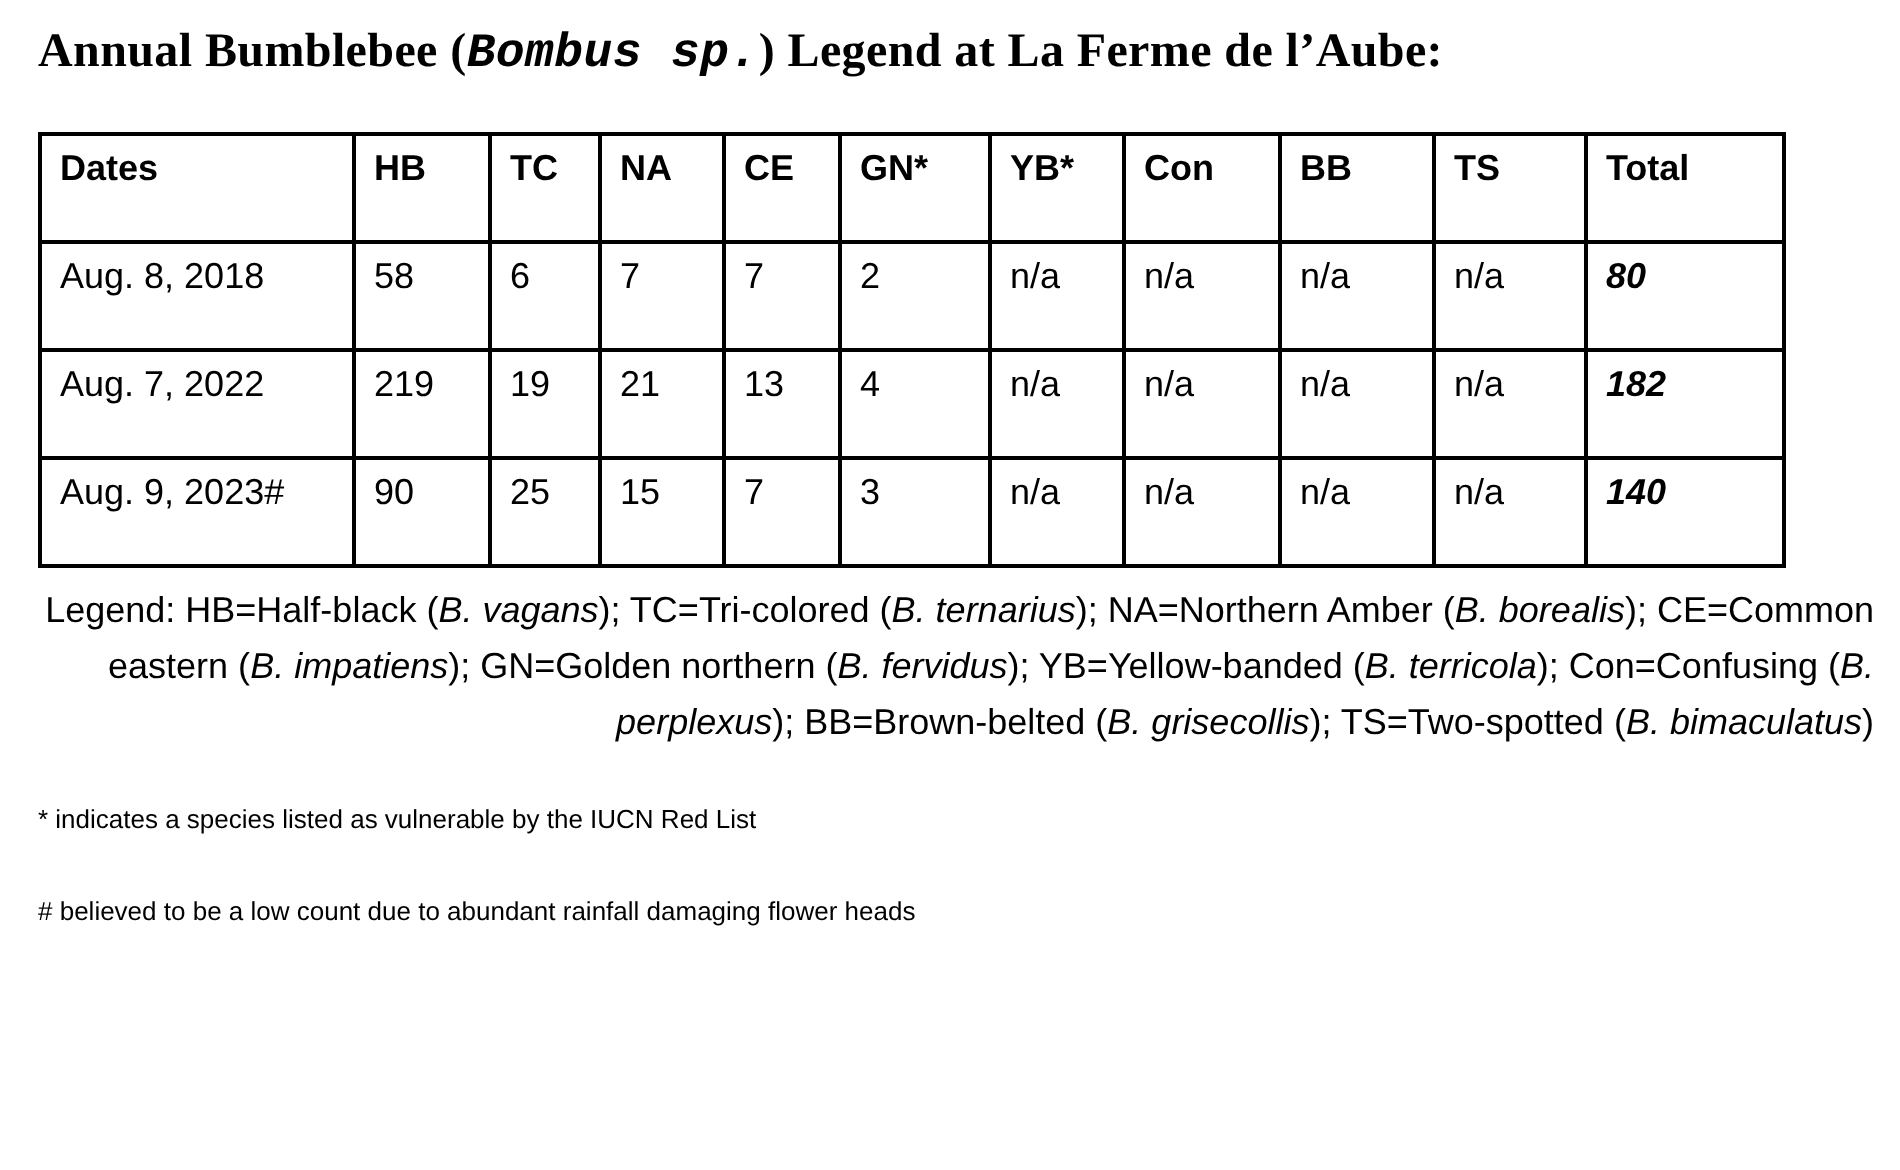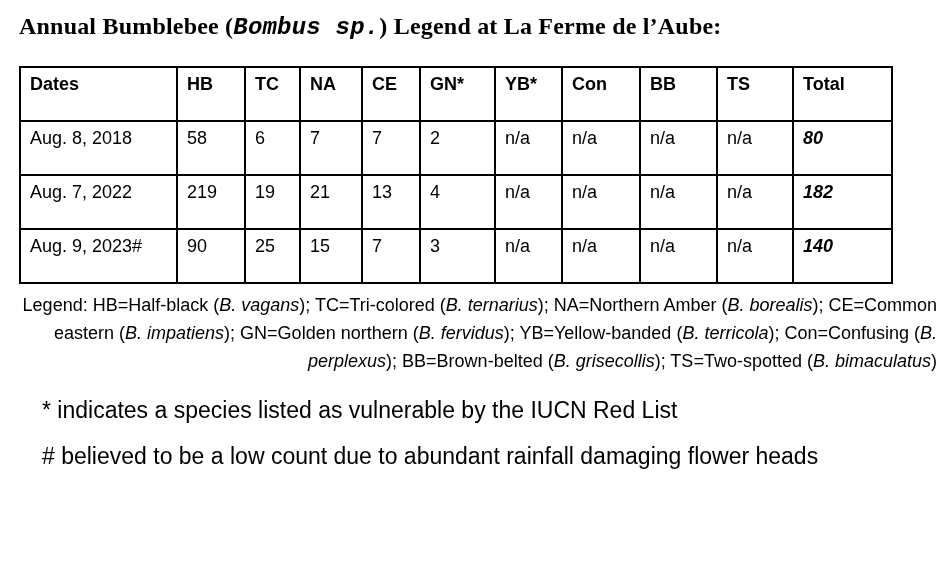--- a/index.html
+++ b/index.html
@@ -59,23 +59,22 @@
     margin-top: 7px;
     width: 918px;
     line-height: 28px;
     font-size: 18px;
     text-align: right;
   }
   .legend .italic { font-style: italic; }
 
   .footnote {
     margin-top: 24px;
-    font-size: 23px;
+    font-size: 13px;
     line-height: 22px;
-    margin-left: 23px;
   }
 </style>
 </head>
 <body>
 
 <div>
 
   <div class="title-line" id="title-line1"><span>Annual Bumblebee (</span><span class="italic">Bombus sp.</span><span>) Legend at La Ferme de l’Aube:</span></div>
 
 

